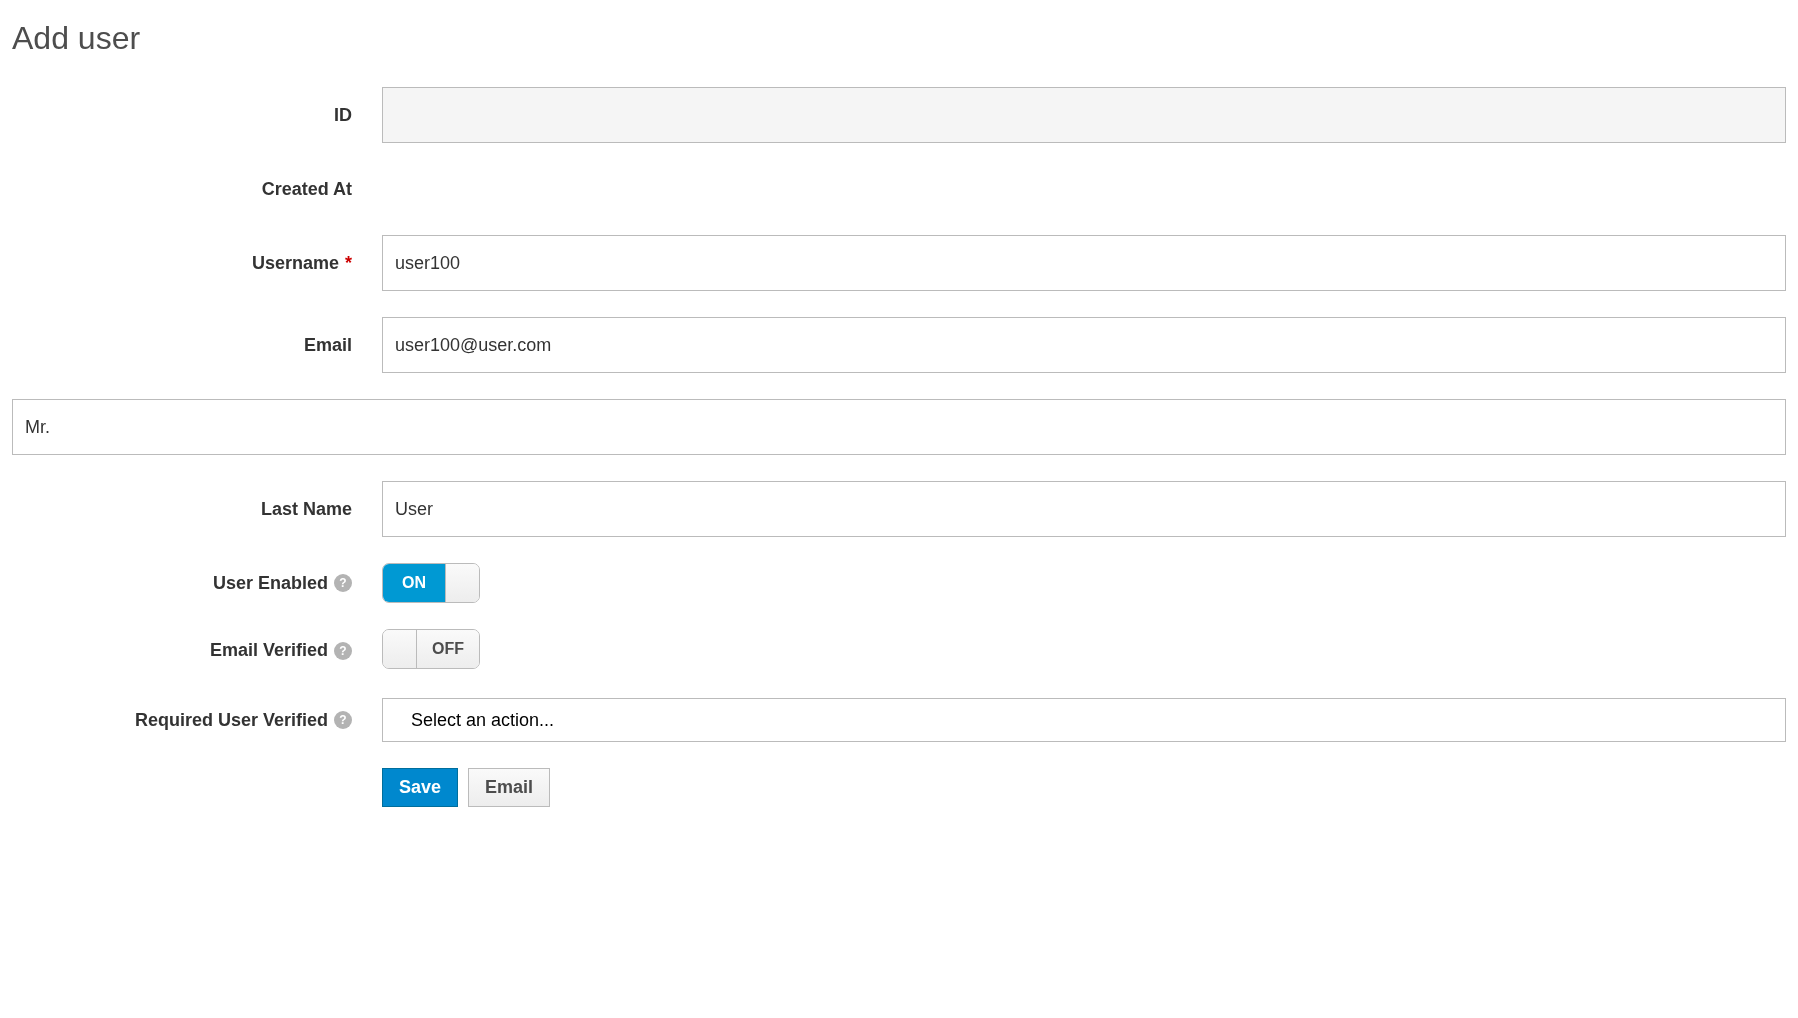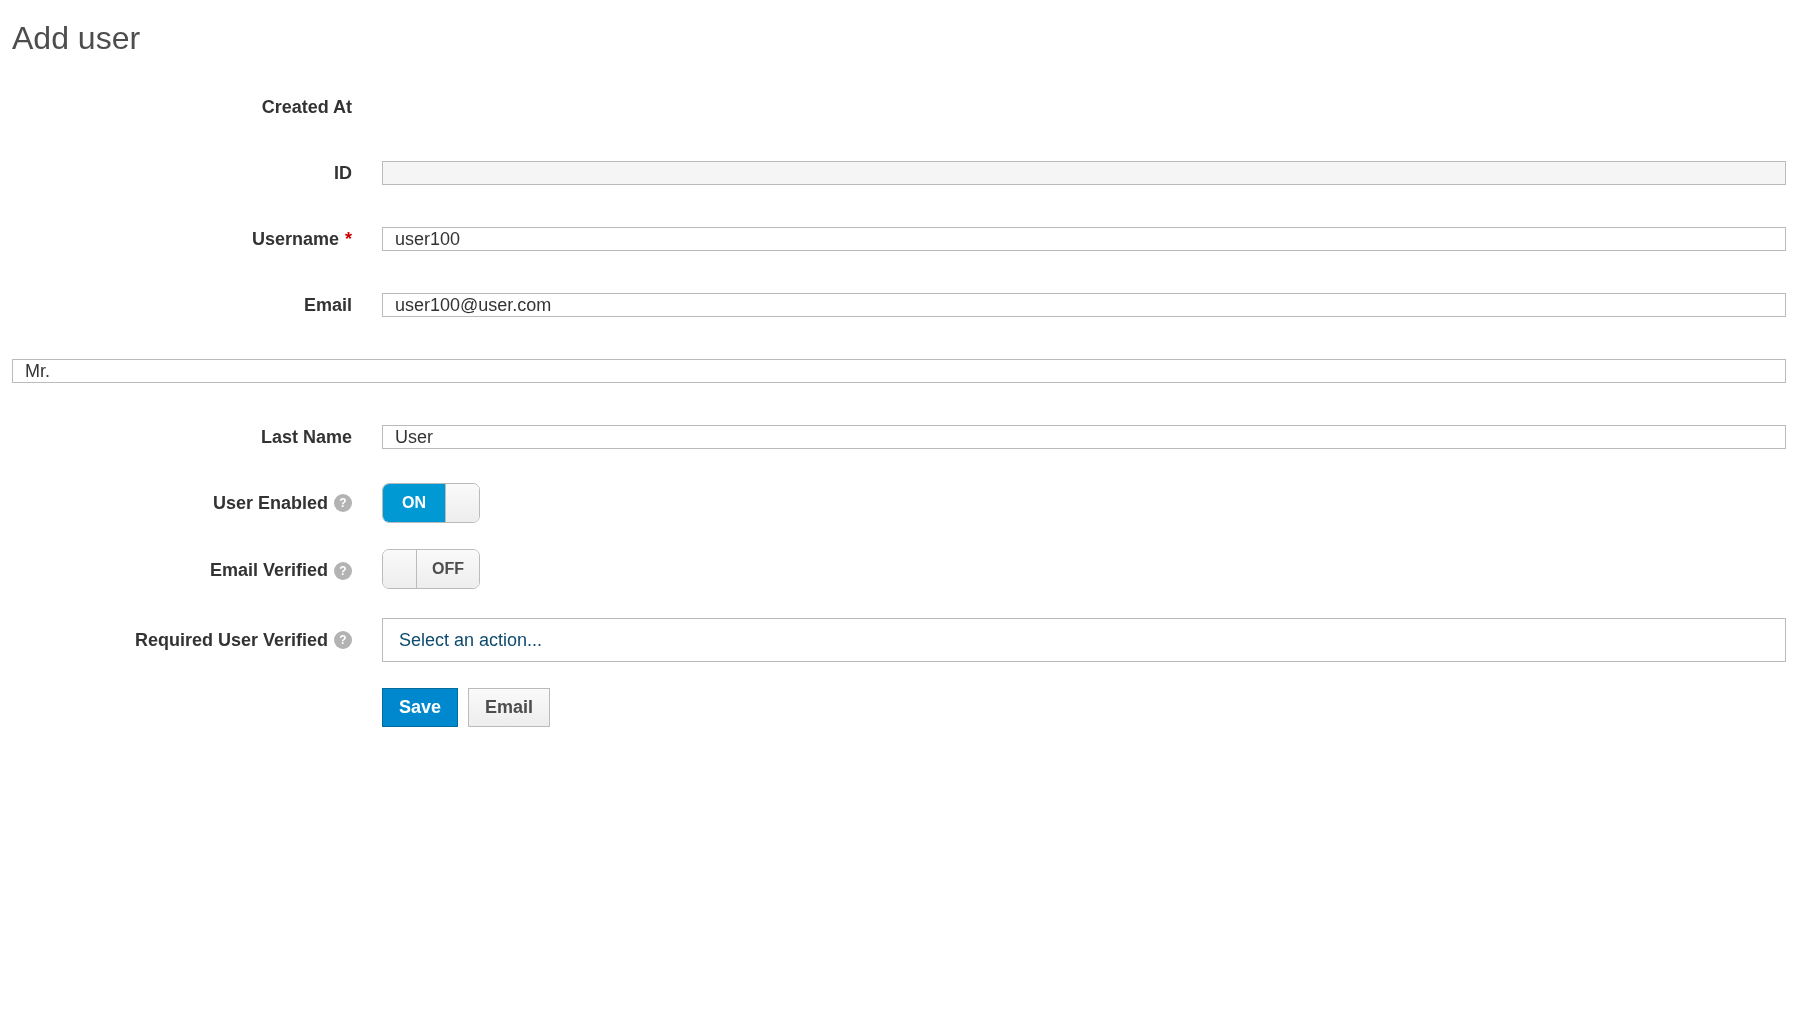--- a/index.html
+++ b/index.html
@@ -55,39 +55,39 @@
       color: #fff;
       font-size: 12px;
       font-weight: 700;
       cursor: help;
     }
     .form-control {
       flex: 1;
     }
     input[type="text"] {
       width: 100%;
-      height: 24px;
+      height: 56px;
       padding: 6px 12px;
       font-size: 18px;
       border: 1px solid #bbb;
       background: #fff;
       color: #333;
     }
     input.readonly {
       background: #f5f5f5;
       color: #888;
     }
     .select-placeholder {
       width: 100%;
       height: 44px;
-      padding: 8px 16px;
+      padding: 8px 28px;
       font-size: 18px;
       border: 1px solid #bbb;
       background: #fff;
-      color: #0c4a6e;
+      color: #000000;
       display: flex;
       align-items: center;
       cursor: pointer;
     }
     .toggle {
       display: inline-flex;
       border: 1px solid #bbb;
       border-radius: 7px;
       overflow: hidden;
       height: 40px;
@@ -143,33 +143,33 @@
     }
   </style>
 </head>
 <body>
 
 <div class="container">
   <h1>Add user</h1>
 
   <div class="form-row">
     <div class="form-label">
+      <span>ID</span>
+    </div>
+    <div class="form-control">
+      <input type="text" class="readonly" readonly="" value="" style="">
+    </div>
+  </div>
+
+  <div class="form-row">
+    <div class="form-label">
       <span>Created At</span>
     </div>
     <div class="form-control">
       <span></span>
-    </div>
-  </div>
-
-  <div class="form-row">
-    <div class="form-label">
-      <span>ID</span>
-    </div>
-    <div class="form-control">
-      <input type="text" class="readonly" readonly="" value="" style="">
     </div>
   </div>
 
   <div class="form-row">
     <div class="form-label">
       <span>Username</span>
       <span class="required">*</span>
     </div>
     <div class="form-control">
       <input type="text" value="user100" style="">

